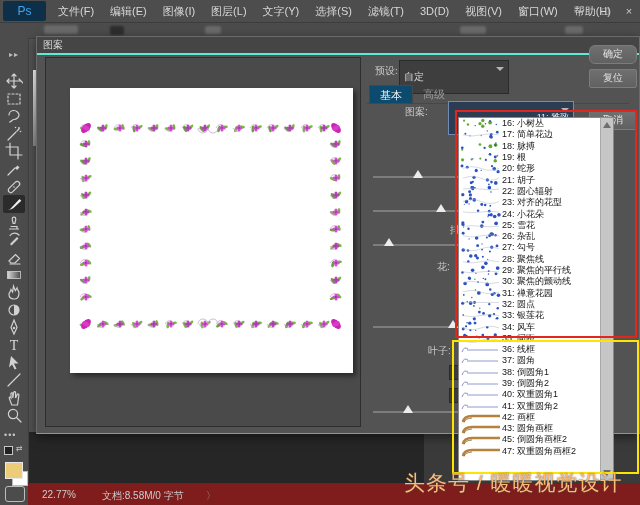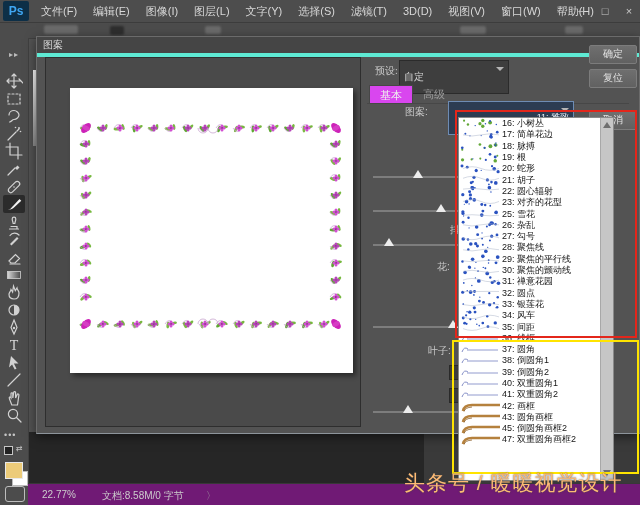--- a/index.html
+++ b/index.html
@@ -3,56 +3,56 @@
 <meta charset="utf-8">
 <style>
   html,body{margin:0;padding:0;}
   body{width:640px;height:505px;position:relative;overflow:hidden;
        background:#535353;font-family:"Liberation Sans","DejaVu Sans",sans-serif;
        -webkit-font-smoothing:antialiased;}
   .abs{position:absolute;}
   
   .menubar{left:0;top:0;width:640px;height:22px;background:#4d4d4d;border-bottom:1px solid #3c3c3c;
            display:flex;align-items:center;z-index:5;}
-  .pslogo{width:26px;height:20px;margin:1px 4px 1px 3px;background:#0d2f47;color:#3fa6f2;
-          font-weight:bold;font-size:12px;display:flex;align-items:center;justify-content:center;border-radius:2px;}
+  .pslogo{width:43px;height:20px;margin:1px 4px 1px 3px;background:#0d2f47;color:#3fa6f2;
+          font-weight:normal;font-size:12px;display:flex;align-items:center;justify-content:center;border-radius:2px;}
   .menuitem{color:#d8d8d8;font-size:11px;padding:0 8px;line-height:22px;cursor:default;}
   .winctl{position:absolute;right:4px;top:0;display:flex;gap:10px;color:#c9c9c9;font-size:11px;line-height:22px;}
   .winctl span{width:14px;text-align:center;}
   
   .optionsbar{left:0;top:22px;width:640px;height:16px;background:#4c4c4c;border-bottom:1px solid #404040;}
   .blurdot{position:absolute;background:#6a6a6a;border-radius:2px;filter:blur(1px);}
   .blurdark{position:absolute;background:#2e2e2e;border-radius:2px;filter:blur(1px);}
   
   .toolcol{left:0;top:38px;width:28px;height:467px;background:#4c4c4c;border-right:1px solid #404040;z-index:4;}
   .tool{position:absolute;left:3px;width:22px;height:18px;display:flex;align-items:center;justify-content:center;}
   .tool.sel{background:#2b2b2b;border-radius:2px;}
   .tool svg{display:block;}
   .collapse{position:absolute;left:0;top:12px;width:28px;color:#bdbdbd;font-size:8px;text-align:center;letter-spacing:1px;}
   .fgswatch{position:absolute;left:5px;top:424px;width:16px;height:15px;border:1px solid #e9e9e9;z-index:2;}
   .bgswatch{position:absolute;left:12px;top:433px;width:14px;height:13px;background:#fff;border:1px solid #bbb;z-index:1;}
   
   .dialog{left:36px;top:36px;width:602px;height:396px;background:#535353;border:1px solid #6b6b6b;
           border-bottom:1px solid #8d949b;box-shadow:0 3px 10px rgba(0,0,0,.5);z-index:10;}
   .dlg-title{height:16px;background:#454545;color:#d9d9d9;font-size:10px;line-height:16px;padding-left:6px;
-             border-bottom:4px solid #5eead4;}
+             border-bottom:2px solid #5eead4;}
   .preview{position:absolute;left:8px;top:20px;width:314px;height:368px;background:#4a4a4a;
            border:1px solid #2e2e2e;}
   .canvas{position:absolute;left:24px;top:30px;width:283px;height:285px;background:#fff;
           box-shadow:3px 3px 5px rgba(0,0,0,.45);}
   .whitesliver{left:33px;top:70px;width:9px;height:76px;background:linear-gradient(#ffffff,#8f8f8f);z-index:3;}
   
   .lbl{position:absolute;color:#c8c8c8;font-size:10px;}
   .combo{position:absolute;height:16px;background:#3e3e3e;border:1px solid #2b2b2b;color:#d6d6d6;
          font-size:10px;line-height:15px;padding:8px 4px;}
   .combo .car{position:absolute;right:4px;top:6px;width:0;height:0;border-left:4px solid transparent;
               border-right:4px solid transparent;border-top:4px solid #b5b5b5;}
   .combo.hl{background:#2c3c52;border:1px solid #6e8cb4;color:#e8eef6;font-size:9px;}
   .tab{position:absolute;top:48px;height:18px;line-height:18px;font-size:11px;padding:0 10px;}
-  .tab.on{color:#efefef;background:#d946ef;border:1px solid #474747;border-bottom:none;}
+  .tab.on{color:#efefef;background:#0c4a6e;border:1px solid #474747;border-bottom:none;}
   .tab.off{color:#9a9a9a;}
   .tabline{position:absolute;left:330px;top:66px;width:262px;height:1px;background:#474747;}
   .track{position:absolute;height:2px;background:#7d7d7d;}
   .knob{position:absolute;width:0;height:0;border-left:5px solid transparent;border-right:5px solid transparent;
         border-bottom:8px solid #ececec;}
   .btn{position:absolute;left:552px;width:46px;height:17px;background:linear-gradient(#6f6f6f,#616161);
        border:1px solid #7c7c7c;border-radius:2px;color:#e3e3e3;font-size:10px;text-align:center;line-height:16px;}
   .fragbox{position:absolute;width:10px;height:13px;background:#3b3b3b;border:1px solid #2a2a2a;}
   
   .plist{left:458px;top:117px;width:154px;height:362px;background:#fff;border:1px solid #8a8a8a;
@@ -63,21 +63,21 @@
   .pscroll{position:absolute;right:0;top:0;width:12px;height:100%;background:#c6c6c6;border-left:1px solid #a8a8a8;}
   .sarrow{position:absolute;left:2px;width:0;height:0;border-left:4px solid transparent;border-right:4px solid transparent;}
   .sarrow.up{top:4px;border-bottom:6px solid #6e6e6e;}
   .sarrow.dn{bottom:4px;border-top:6px solid #6e6e6e;}
   
   .redbox{left:455px;top:110px;width:178px;height:224px;border:2px solid #e3261b;z-index:80;}
   .yellowbox{left:452px;top:340px;width:183px;height:130px;border:2px solid #ffe400;z-index:80;}
   
   .pasteL{left:28px;top:432px;width:396px;height:51px;background:#262626;}
   .pasteR{left:424px;top:432px;width:216px;height:51px;background:#3a3a3a;}
-  .statusbar{left:28px;top:483px;width:612px;height:22px;background:#701a75;border-top:1px solid #383838;
+  .statusbar{left:28px;top:483px;width:612px;height:22px;background:#7f1d1d;border-top:1px solid #383838;
              color:#cccccc;font-size:10px;z-index:6;text-align:right;}
   .statusbar span{position:absolute;top:5px;}
   .watermark{left:404px;top:469px;z-index:100;color:#fdba74;font-size:21px;letter-spacing:1px;
              text-shadow:0 0 2px #444;white-space:nowrap;}
 </style>
 </head>
 <body>
 
 <div class="abs menubar">
   <div class="pslogo">Ps</div>
@@ -681,21 +681,21 @@
   <div class="knob" style="left:347px;top:201px;"></div>
   <div class="lbl" style="left:400px;top:223px;">花:</div>
   <div class="track" style="left:336px;top:289px;width:120px;"></div>
   <div class="knob" style="left:411px;top:283px;"></div>
   <div class="lbl" style="left:391px;top:307px;">叶子:</div>
   <div class="fragbox" style="left:412px;top:328px;"></div>
   <div class="fragbox" style="left:412px;top:351px;"></div>
   <div class="track" style="left:336px;top:374px;width:120px;"></div>
   <div class="knob" style="left:366px;top:368px;"></div>
 
-  <div class="btn" style="top:8px;">确定</div>
+  <div class="btn" style="top:8px;border-radius:6px;">确定</div>
   <div class="btn" style="top:32px;">复位</div>
   <div class="btn" style="top:74px;">取消</div>
 </div>
 
 <div class="abs plist" id="plist">
 
 <div class="prow">
       <svg width="42" height="11" viewBox="0 0 42 11">
         <circle cx="7.9482100049062865" cy="6.556076006148942" r="1.1982736668302096" fill="#63a838"></circle>
         <circle cx="22.761070147214923" cy="8.205703298925073" r="1.6920356715738307" fill="#63a838"></circle>
@@ -805,20 +805,34 @@
         <circle cx="10.518766900822811" cy="1.744999481830746" r="1.6269499131092742" fill="#2a52c0"></circle>
         <circle cx="6.530810006930551" cy="4.667498762370087" r="1.805380946341029" fill="#2a52c0"></circle>
         <circle cx="14.264445035802055" cy="2.906434202915989" r="1.8237422725978831" fill="#2a52c0"></circle>
         <circle cx="4.331850293412572" cy="7.24433368910104" r="0.6095330750169523" fill="#2a52c0"></circle>
         <path d="M3 4.48860885972681 q9 -3.996602239261847 18 0 t18 0" stroke="#aab4c8" stroke-width=".5" fill="none"></path>
       </svg>
       <span>23: 对齐的花型</span>
     </div>
     <div class="prow">
       <svg width="42" height="11" viewBox="0 0 42 11">
+        <circle cx="31.508574570150813" cy="4.887027630698867" r="0.7182844854454743" fill="#2a52c0"></circle>
+        <circle cx="18.0659967460997" cy="1.768154666380724" r="1.2732164698800261" fill="#2a52c0"></circle>
+        <circle cx="31.166089273130638" cy="5.83436341577908" r="1.6269499131092742" fill="#2a52c0"></circle>
+        <circle cx="38.94371116960974" cy="5.839880469080526" r="1.805380946341029" fill="#2a52c0"></circle>
+        <circle cx="34.67916098480782" cy="7.531162255618256" r="1.8237422725978831" fill="#2a52c0"></circle>
+        <circle cx="28.006014504178893" cy="7.702573889284395" r="0.6095330750169523" fill="#2a52c0"></circle>
+        <circle cx="29.222533881089475" cy="2.1634960274386685" r="1.4158444965014496" fill="#2a52c0"></circle>
+        <circle cx="28.85759722527291" cy="6.002673394919839" r="1.2468457819908507" fill="#2a52c0"></circle>
+        <path d="M3 3.0021236004613456 q9 1.2120653594029136 18 0 t18 0" stroke="#aab4c8" stroke-width=".5" fill="none"></path>
+      </svg>
+      <span>24: 小花朵</span>
+    </div>
+    <div class="prow">
+      <svg width="42" height="11" viewBox="0 0 42 11">
         <circle cx="2.889063722206629" cy="2.8623910593451" r="1.6269499131092742" fill="#2a52c0"></circle>
         <circle cx="36.17261471074744" cy="3.400845297961496" r="1.805380946341029" fill="#2a52c0"></circle>
         <circle cx="21.761162772170792" cy="6.066403554257704" r="1.8237422725978831" fill="#2a52c0"></circle>
         <circle cx="3.5485124642764276" cy="6.892866662936285" r="0.6095330750169523" fill="#2a52c0"></circle>
         <circle cx="22.878848575695883" cy="2.088264652658836" r="1.4158444965014496" fill="#2a52c0"></circle>
         <circle cx="8.515753668871184" cy="8.858547857322264" r="1.2468457819908507" fill="#2a52c0"></circle>
         <circle cx="35.40985083456326" cy="3.795329042835874" r="0.9918711643898859" fill="#2a52c0"></circle>
         <circle cx="2.9969625000303495" cy="4.507344938116148" r="1.6115493142788182" fill="#2a52c0"></circle>
         <path d="M3 6.257540849626821 q9 -1.0663871537544765 18 0 t18 0" stroke="#aab4c8" stroke-width=".5" fill="none"></path>
       </svg>

